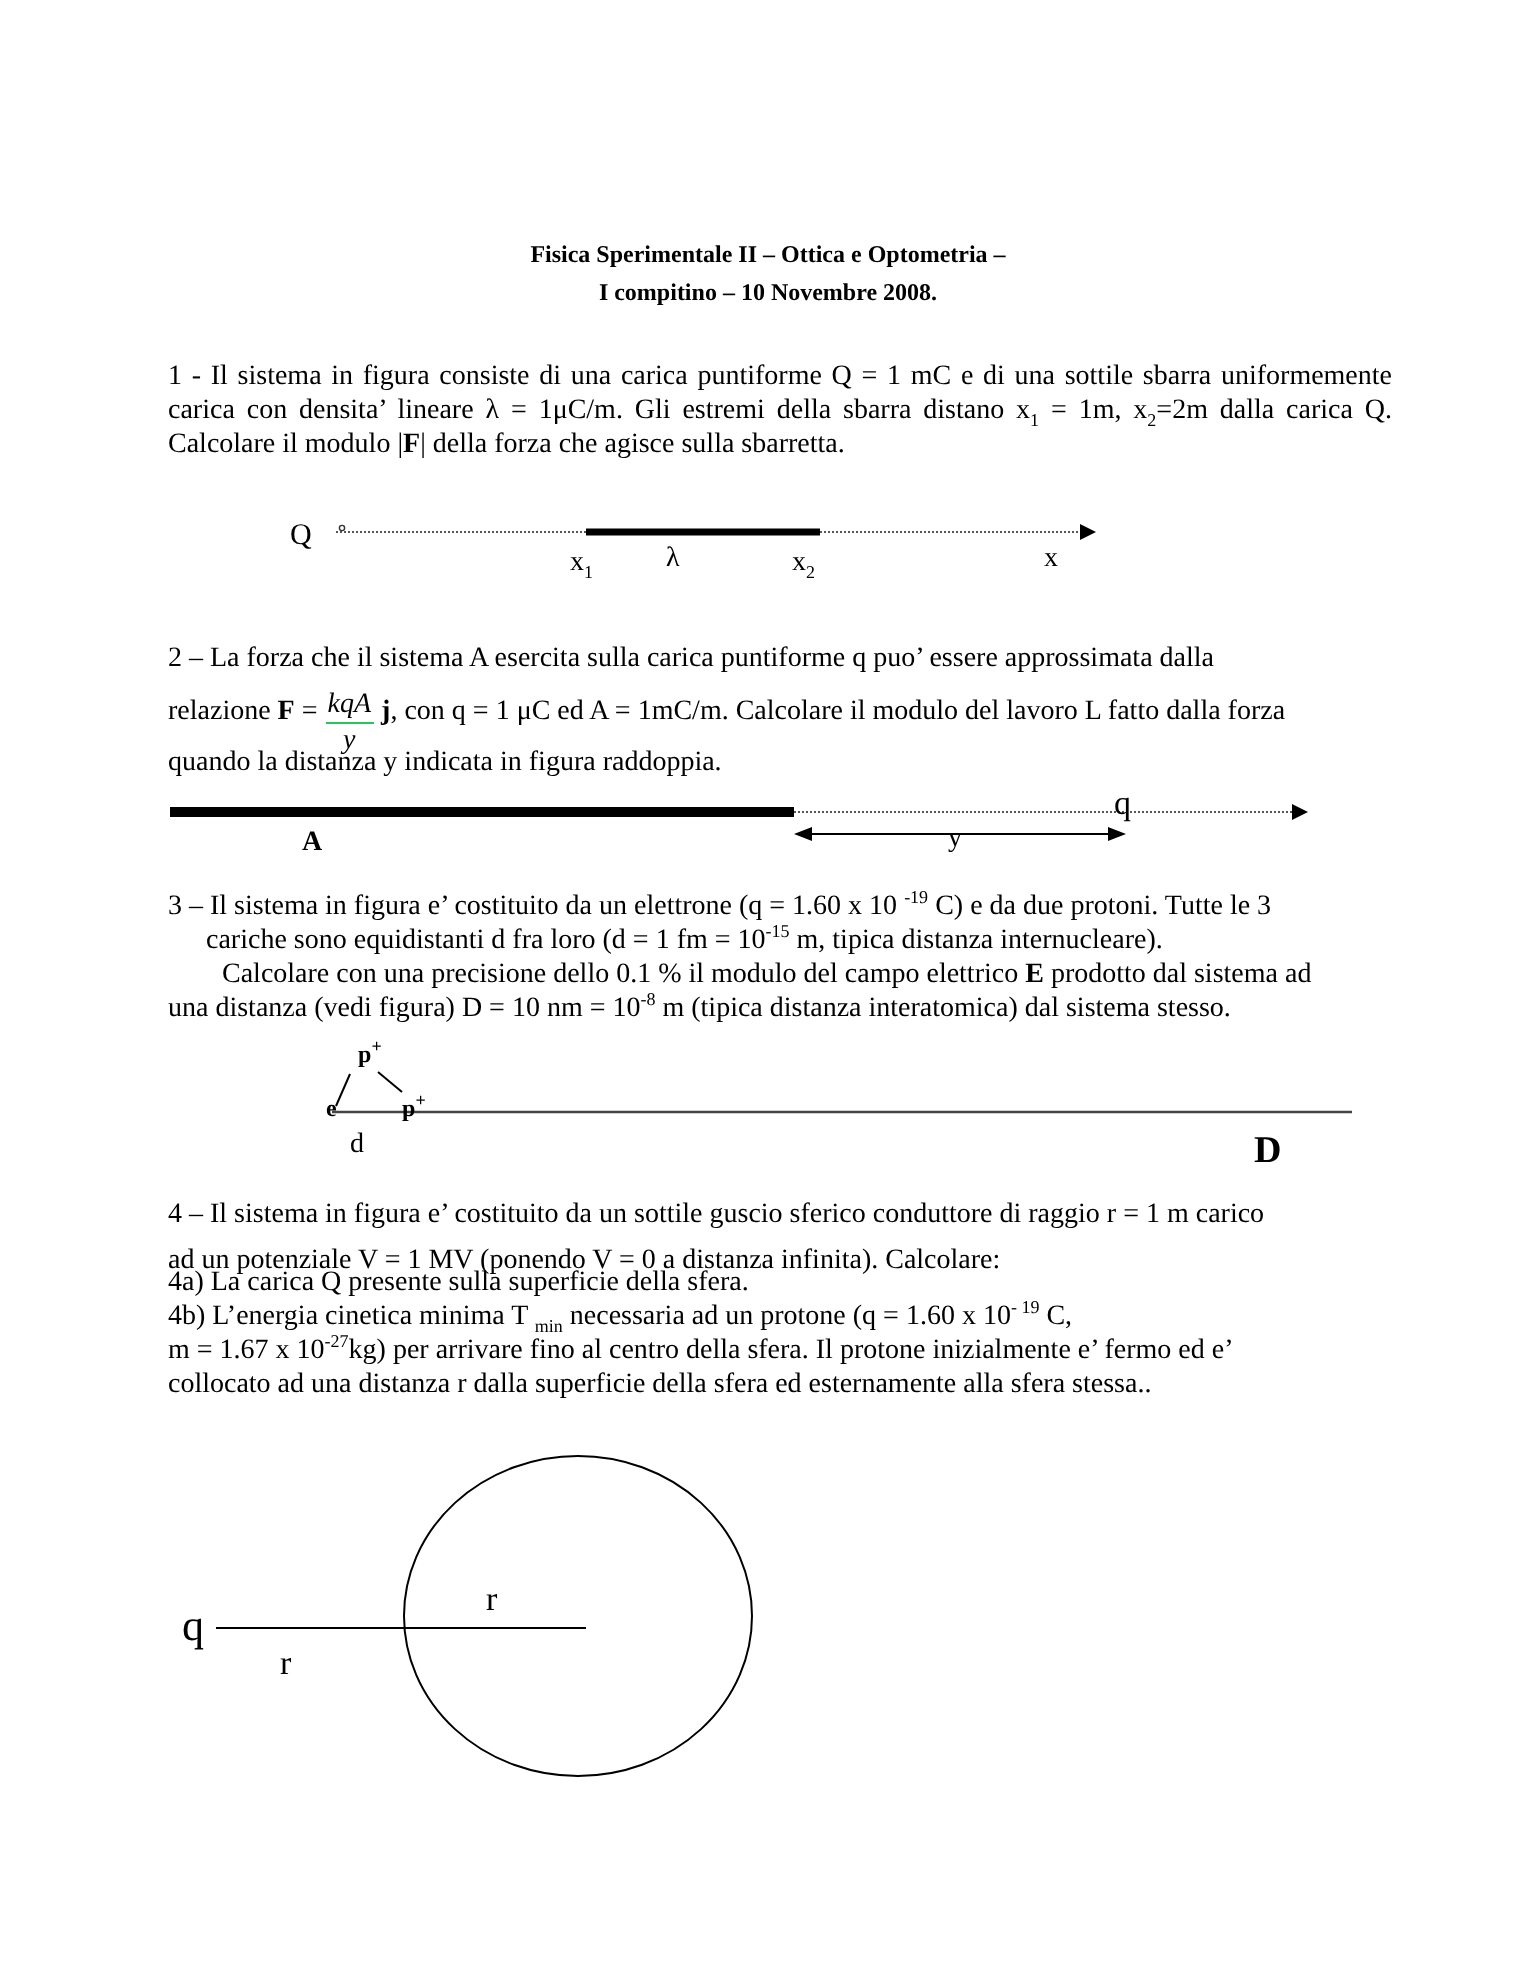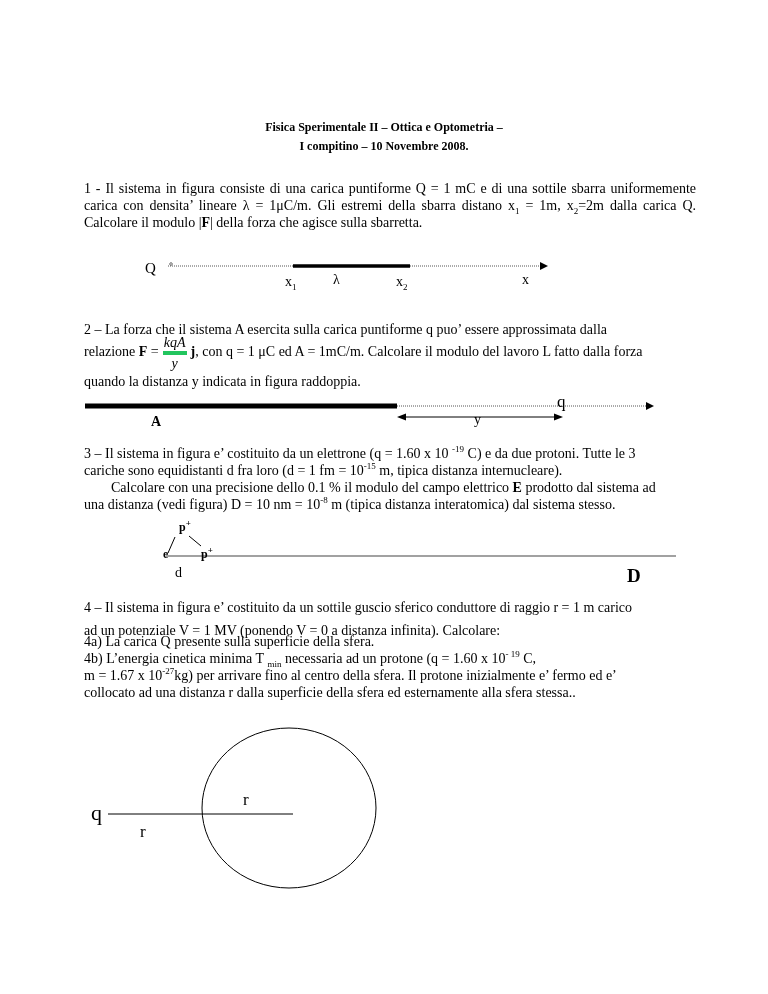--- a/index.html
+++ b/index.html
@@ -5,21 +5,21 @@
   html, body { margin: 0; padding: 0; background: #ffffff; }
   body { width: 768px; height: 994px; position: relative; overflow: hidden;
          font-family: "Liberation Serif", "DejaVu Serif", serif; color: #000; }
   .abs { position: absolute; }
   .title { left: 0; width: 768px; text-align: center; font-weight: bold; font-size: 12px; line-height: 18px; }
   .para { left: 84px; width: 612px; font-size: 14px; line-height: 17px; }
   .justify { text-align: justify; text-align-last: left; }
   sub, sup { font-size: 9px; line-height: 0; }
   .lbl { font-size: 14px; line-height: 16px; }
   .frac { display: inline-block; vertical-align: middle; text-align: center; font-style: italic; margin: 0 4px; }
-  .frac .num { display: block; border-bottom: 4px solid #22c55e; padding: 0 1px; line-height: 17px; }
+  .frac .num { display: block; border-bottom: 1px solid #22c55e; padding: 0 1px; line-height: 17px; margin-top: 10px; }
   .frac .den { display: block; line-height: 17px; }
   svg { position: absolute; left: 0; top: 0; }
 </style>
 </head>
 <body>
 
 <div class="abs title" style="top:118px;">Fisica Sperimentale II  – Ottica e Optometria –</div>
 <div class="abs title" style="top:137px;">I compitino – 10 Novembre 2008.</div>
 
 <div class="abs para justify" style="top:180px;">
@@ -55,21 +55,21 @@
     <line x1="404" y1="417" x2="556" y2="417" stroke="#000" stroke-width="1"></line>
     <polygon points="397,417 406,413.5 406,420.5" fill="#000"></polygon>
     <polygon points="563,417 554,413.5 554,420.5" fill="#000"></polygon>
   </svg>
   <span class="abs lbl" style="left:151px; top:414px; font-weight:bold;">A</span>
   <span class="abs lbl" style="left:557px; top:394px; font-size:17px;">q</span>
   <span class="abs lbl" style="left:474px; top:412px;">y</span>
 </div>
 
 <div class="abs para" style="top:445px;"><span>3 – Il sistema in figura e’ costituito da un elettrone (q = 1.60 x 10 </span><sup>-19</sup><span> C) e da due protoni. Tutte le 3</span></div>
-<div class="abs para" style="top:462px;"><span>cariche sono equidistanti d  fra loro (d = 1 fm = 10</span><sup>-15</sup><span> m, tipica distanza internucleare).</span></div>
+<div class="abs para" style="top:462px;margin-left:19px;"><span>cariche sono equidistanti d  fra loro (d = 1 fm = 10</span><sup>-15</sup><span> m, tipica distanza internucleare).</span></div>
 <div class="abs para" style="top:479px;margin-left:27px;"><span>Calcolare con una precisione dello 0.1 %  il modulo del campo elettrico </span><b>E</b><span> prodotto dal sistema ad</span></div>
 <div class="abs para" style="top:496px;"><span>una distanza (vedi figura) D = 10 nm = 10</span><sup>-8</sup><span> m (tipica distanza interatomica) dal sistema stesso.</span></div>
 
 <div class="abs" style="left:0; top:0; width:768px; height:994px;">
   <svg width="768" height="994">
     <line x1="166" y1="556" x2="676" y2="556" stroke="#444" stroke-width="1.2"></line>
     <line x1="168" y1="553" x2="175" y2="537" stroke="#000" stroke-width="1"></line>
     <line x1="189" y1="536" x2="201" y2="546" stroke="#000" stroke-width="1"></line>
   </svg>
   <span class="abs" style="left:179px; top:520px; font-size:12px; font-weight:bold;"><span>p</span><sup>+</sup></span>

